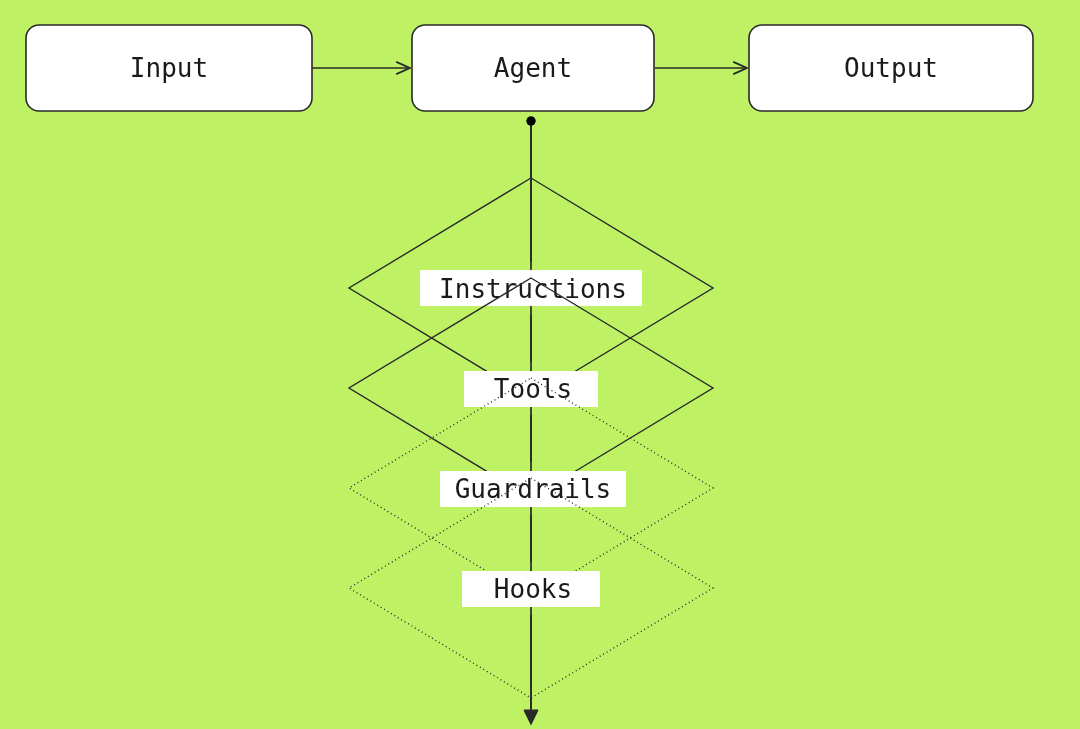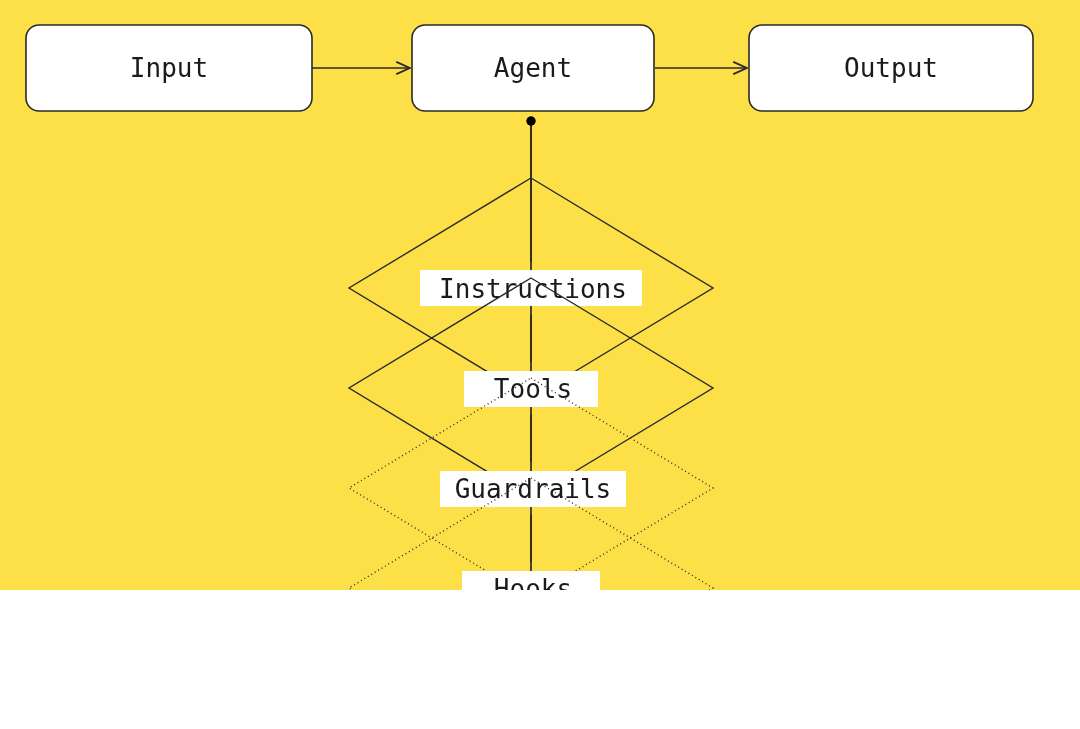--- a/index.html
+++ b/index.html
@@ -6,22 +6,22 @@
     margin: 0;
     padding: 0;
     background: #ffffff;
   }
   body {
     font-family: "DejaVu Sans Mono", "Liberation Mono", monospace;
   }
   #canvas {
     position: relative;
     width: 1080px;
-    height: 590px;
-    background: #fde047;
+    height: 729px;
+    background: #bef264;
     overflow: hidden;
     text-align: center;
   }
   #diagram-svg {
     position: absolute;
     top: 0;
     left: 0;
     width: 1080px;
     height: 729px;
   }

